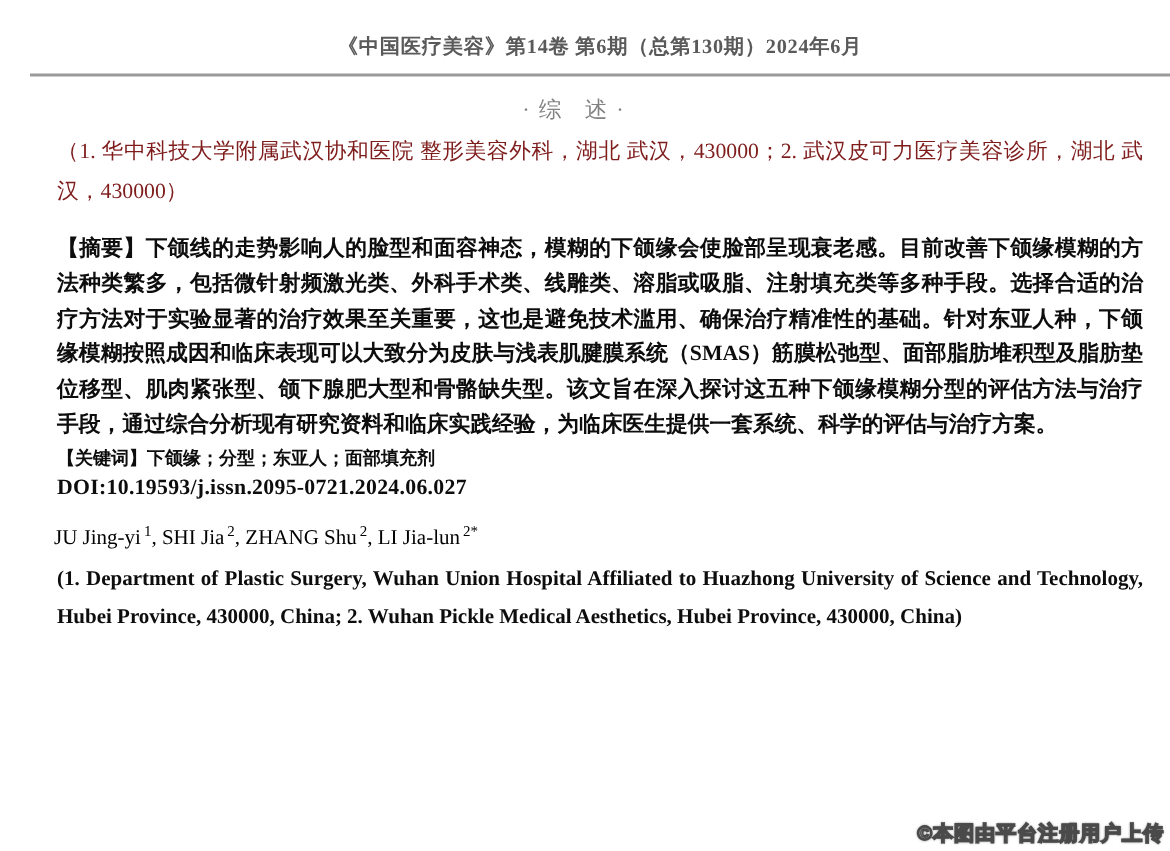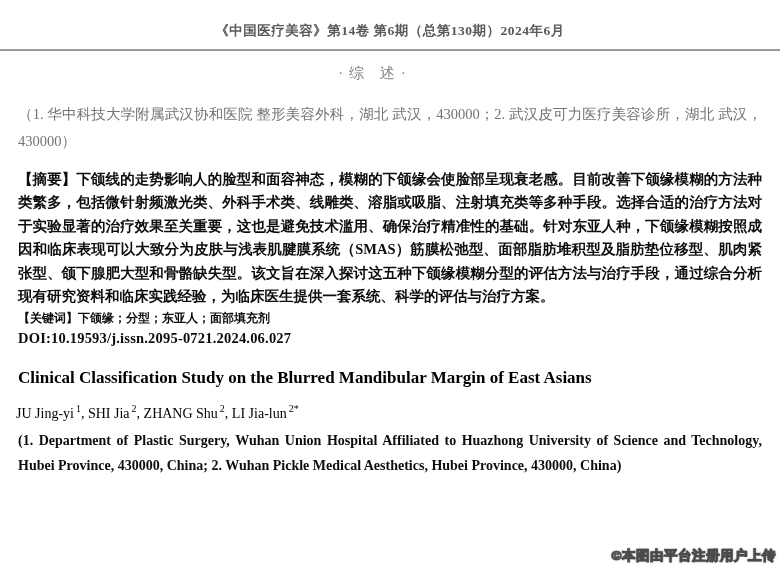--- a/index.html
+++ b/index.html
@@ -5,20 +5,21 @@
   * { margin: 0; padding: 0; box-sizing: border-box; }
   html, body { background: #ffffff; }
   .page {
     position: relative;
     width: 780px;
     height: 567px;
     background: #ffffff;
     overflow: hidden;
     font-family: "Liberation Serif", "DejaVu Serif", serif;
     color: #1a1a1a;
+    padding-left: 20px;
   }
   .journal-header {
     padding-top: 22px;
     text-align: center;
     font-size: 13.5px;
     font-weight: bold;
     color: #5a5a5a;
     letter-spacing: 0.5px;
   }
   .header-rule {
@@ -46,24 +47,24 @@
     margin: 25px 18px 0 18px;
     font-size: 15px;
     font-weight: bold;
     color: #1c1c1c;
   }
   .authors-cn sup, .authors-en sup {
     font-size: 10px;
     margin-left: 2px;
   }
   .affil-cn {
-    margin: 18px 18px 0 18px;
+    margin: 5px 18px 0 18px;
     font-size: 14.5px;
     line-height: 1.85;
-    color: #737373;
+    color: #7f1d1d;
     text-align: justify;
   }
   .abstract {
     margin: 13px 18px 0 18px;
     font-size: 14.5px;
     font-weight: bold;
     line-height: 1.62;
     color: #0d0d0d;
     text-align: justify;
   }
@@ -129,21 +130,20 @@
   <div class="affil-cn">（1. 华中科技大学附属武汉协和医院 整形美容外科，湖北 武汉，430000；2. 武汉皮可力医疗美容诊所，湖北 武汉，430000）</div>
 
   <p class="abstract"><span>【摘要】</span><span>下颌线的走势影响人的脸型和面容神态，模糊的下颌缘会使脸部呈现衰老感。目前改善下颌缘模糊的方法种类繁多，包括微针射频激光类、外科手术类、线雕类、溶脂或吸脂、注射填充类等多种手段。选择合适的治疗方法对于实验显著的治疗效果至关重要，这也是避免技术滥用、确保治疗精准性的基础。针对东亚人种，下颌缘模糊按照成因和临床表现可以大致分为皮肤与浅表肌腱膜系统（SMAS）筋膜松弛型、面部脂肪堆积型及脂肪垫位移型、肌肉紧张型、颌下腺肥大型和骨骼缺失型。该文旨在深入探讨这五种下颌缘模糊分型的评估方法与治疗手段，通过综合分析现有研究资料和临床实践经验，为临床医生提供一套系统、科学的评估与治疗方案。</span>
   </p>
 
   <p class="keywords"><span>【关键词】</span><span>下颌缘；分型；东亚人；面部填充剂</span>
   </p>
 
   <div class="doi-line">DOI:10.19593/j.issn.2095-0721.2024.06.027</div>
 
-  <h2 class="title-en">Clinical Classification Study on the Blurred Mandibular Margin of East Asians</h2>
 
   <div class="authors-en"><span>JU Jing-yi</span><sup>1</sup><span>, </span><span>SHI Jia</span><sup>2</sup><span>, </span><span>ZHANG Shu</span><sup>2</sup><span>, </span><span>LI Jia-lun</span><sup>2*</sup>
   </div>
 
   <div class="affil-en">(1. Department of Plastic Surgery, Wuhan Union Hospital Affiliated to Huazhong University of Science and Technology, Hubei Province, 430000, China; 2. Wuhan Pickle Medical Aesthetics, Hubei Province, 430000, China)</div>
 
   <div class="watermark">©本图由平台注册用户上传</div>
 
 </div>
 

